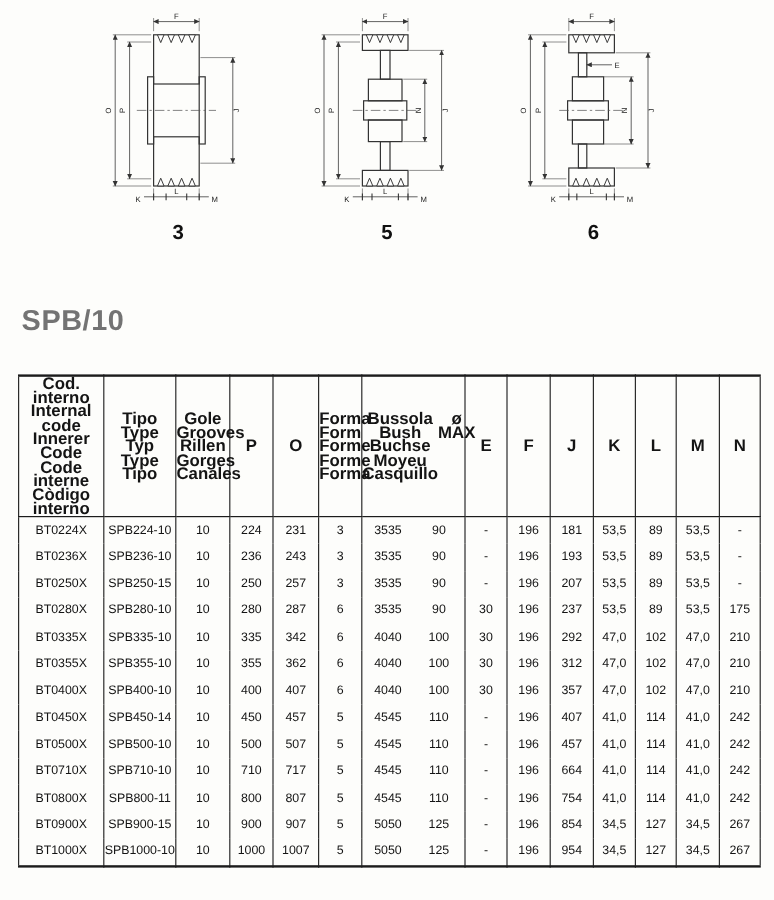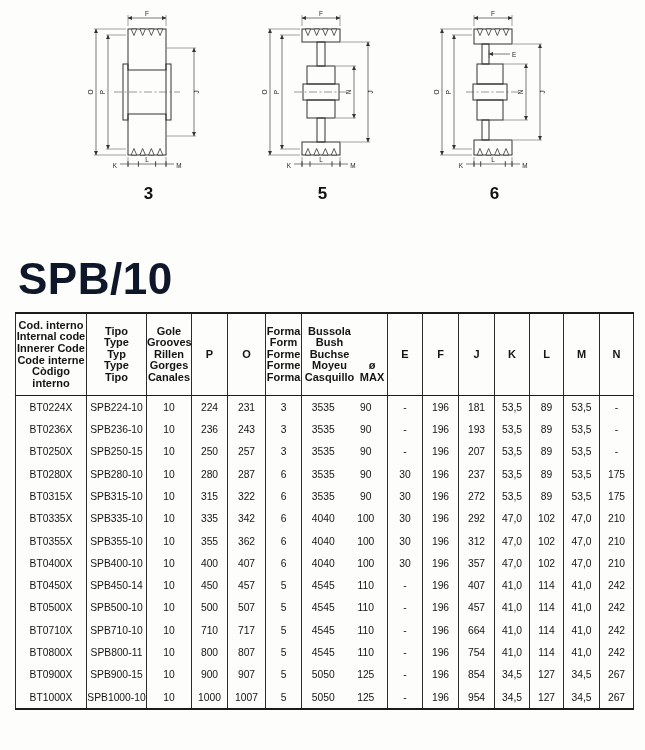--- a/index.html
+++ b/index.html
@@ -10,32 +10,32 @@
   .diagram svg{display:block;}
   .diagram-number{margin-top:6px;font-size:17px;font-weight:bold;color:#111;letter-spacing:1px;}
   #d1{left:84px;} #d2{left:258px;} #d3{left:430px;}
   svg text{font-family:"Liberation Sans","DejaVu Sans",sans-serif;font-size:6.4px;fill:#222;}
   .outl{fill:none;stroke:#333;stroke-width:1;}
   .dim{stroke:#444;stroke-width:0.7;fill:none;}
   .ext{stroke:#555;stroke-width:0.55;fill:none;}
   .cl{stroke:#555;stroke-width:0.6;stroke-dasharray:8 2.5 2 2.5;fill:none;}
   .tick{stroke:#333;stroke-width:0.9;}
   
-  .title{position:absolute;left:18px;top:254px;font-size:44px;font-weight:bold;
-         letter-spacing:0.5px;color:#0f172a;}
+  .title{position:absolute;left:18px;top:254px;font-size:24px;font-weight:bold;
+         letter-spacing:0.5px;color:#737373;}
   
   .spec{position:absolute;left:15px;top:312px;border-collapse:collapse;table-layout:fixed;
         width:618px;border-top:2.5px solid #1c1c1c;border-bottom:2.5px solid #1c1c1c;}
   .spec th,.spec td{border-left:1.2px solid #2b2b2b;border-right:1.2px solid #2b2b2b;
         text-align:center;vertical-align:middle;padding:0;}
-  .spec thead th{border-bottom:1.8px solid #1c1c1c;font-size:11px;line-height:11.6px;
+  .spec thead th{border-bottom:1.8px solid #1c1c1c;font-size:14px;line-height:11.6px;
         font-weight:bold;white-space:pre-line;height:60px;}
   .spec tbody td{font-size:10.3px;height:22.3px;font-weight:normal;}
   .spec tbody td.c-p{font-weight:normal;}
-  .bushwrap{display:flex;align-items:flex-end;justify-content:space-around;}
+  .bushwrap{display:flex;align-items:flex-start;justify-content:space-around;}
   .bushwrap .bl{white-space:pre-line;}
   .bushwrap .br{white-space:pre-line;font-weight:bold;}
   td.bushcell{padding:0;}
   td.bushcell .inner{display:flex;}
   td.bushcell .inner span{flex:1;}
 </style>
 </head>
 <body>
 
 <div class="page">
@@ -409,41 +409,20 @@
           </td>
           <td>30</td>
           <td>196</td>
           <td>237</td>
           <td>53,5</td>
           <td>89</td>
           <td>53,5</td>
           <td>175</td>
         </tr>
         <tr>
-          <td>BT0315X</td>
-          <td>SPB315-10</td>
-          <td>10</td>
-          <td class="c-p">315</td>
-          <td>322</td>
-          <td>6</td>
-          <td class="bushcell">
-            <div class="inner">
-              <span>3535</span>
-              <span>90</span>
-            </div>
-          </td>
-          <td>30</td>
-          <td>196</td>
-          <td>272</td>
-          <td>53,5</td>
-          <td>89</td>
-          <td>53,5</td>
-          <td>175</td>
-        </tr>
-        <tr>
           <td>BT0335X</td>
           <td>SPB335-10</td>
           <td>10</td>
           <td class="c-p">335</td>
           <td>342</td>
           <td>6</td>
           <td class="bushcell">
             <div class="inner">
               <span>4040</span>
               <span>100</span>

